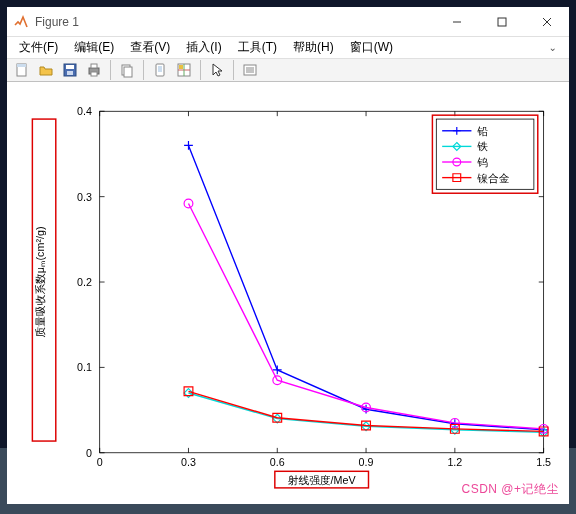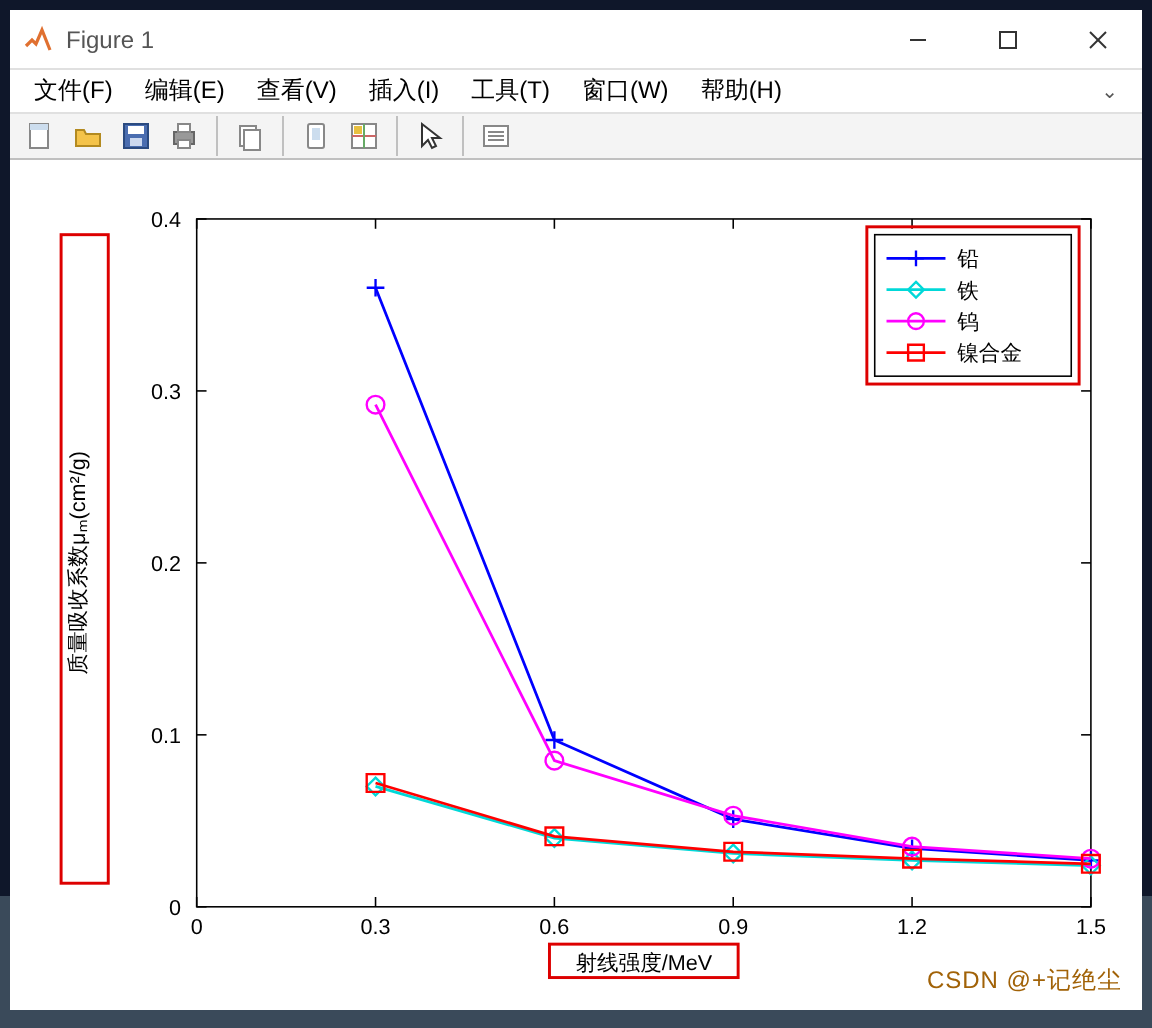--- a/index.html
+++ b/index.html
@@ -1,34 +1,34 @@
 <!DOCTYPE html>
 <html><head>
 <meta charset="utf-8">
 <style>
   * { box-sizing: border-box; margin: 0; padding: 0; }
   body { font-family: "Microsoft YaHei", SimSun, Arial, sans-serif; font-size: 12px; background:#3a4a5a; width:576px; height:514px; overflow:hidden; }
-  .window { width:576px; height:448px; background:#fff; border:5px solid #0f172a; display:flex; flex-direction:column; }
+  .window { width:576px; height:448px; background:#fff; border:7px solid #0f172a; display:flex; flex-direction:column; }
   .titlebar { height:30px; background:#fff; display:flex; align-items:center; border-bottom:1px solid #e0e0e0; }
   .titlebar .icon { width:16px; height:16px; margin:0 6px; display:flex; align-items:center; justify-content:center; }
   .titlebar .title { flex:1; font-size:12px; color:#555; }
   .winbtns { display:flex; }
   .winbtn { width:45px; height:29px; display:flex; align-items:center; justify-content:center; color:#555; }
   .menubar { height:22px; background:#fff; display:flex; align-items:center; padding:0 4px; border-bottom:1px solid #e0e0e0; }
   .menuitem { padding:2px 8px; font-size:12px; color:#000; cursor:default; }
   .menuright { margin-left:auto; padding:0 8px; color:#555; font-size:10px; }
   .toolbar { height:28px; background:#f4f4f4; border-bottom:1px solid #c0c0c0; display:flex; align-items:center; padding:0 4px; gap:2px; }
   .tbtn { width:22px; height:22px; display:flex; align-items:center; justify-content:center; border:1px solid transparent; }
   .tsep { width:1px; height:20px; background:#c0c0c0; margin:0 3px; }
   .canvas { flex:1; background:#fff; position:relative; }
   svg.plot { width:100%; height:100%; display:block; }
   .xlabel-box { stroke:#d00; stroke-width:1.5; fill:none; }
   .legend-box { stroke:#d00; stroke-width:1.5; fill:none; }
   .legend-inner { stroke:#000; stroke-width:0.8; fill:none; }
-  .watermark { position:absolute; right:10px; bottom:6px; font-size:12px; color:#a16207; letter-spacing:0.5px; pointer-events:none;margin-top:32px; }
+  .watermark { position:absolute; right:10px; bottom:6px; font-size:12px; color:#ec4899; letter-spacing:0.5px; pointer-events:none;margin-top:32px; }
   
   .ylabel-box { stroke:#d00; stroke-width:1.5; fill:none; }
 </style>
 </head>
 <body>
 
 <div class="window">
 
   <div class="titlebar">
     <span class="icon">
@@ -56,22 +56,22 @@
         </div>
     </div>
   </div>
 
   <div class="menubar">
     <span class="menuitem">文件(F)</span>
     <span class="menuitem">编辑(E)</span>
     <span class="menuitem">查看(V)</span>
     <span class="menuitem">插入(I)</span>
     <span class="menuitem">工具(T)</span>
+    <span class="menuitem">帮助(H)</span>
     <span class="menuitem">窗口(W)</span>
-    <span class="menuitem">帮助(H)</span>
     <span class="menuright">⌄</span>
   </div>
 
   <div class="toolbar">
     <div class="tbtn">
         <svg width="16" height="16">
           <rect x="3" y="2" width="9" height="12" fill="#fff" stroke="#888"></rect>
           <rect x="3" y="2" width="9" height="3" fill="#cde"></rect>
         </svg>
       </div>

